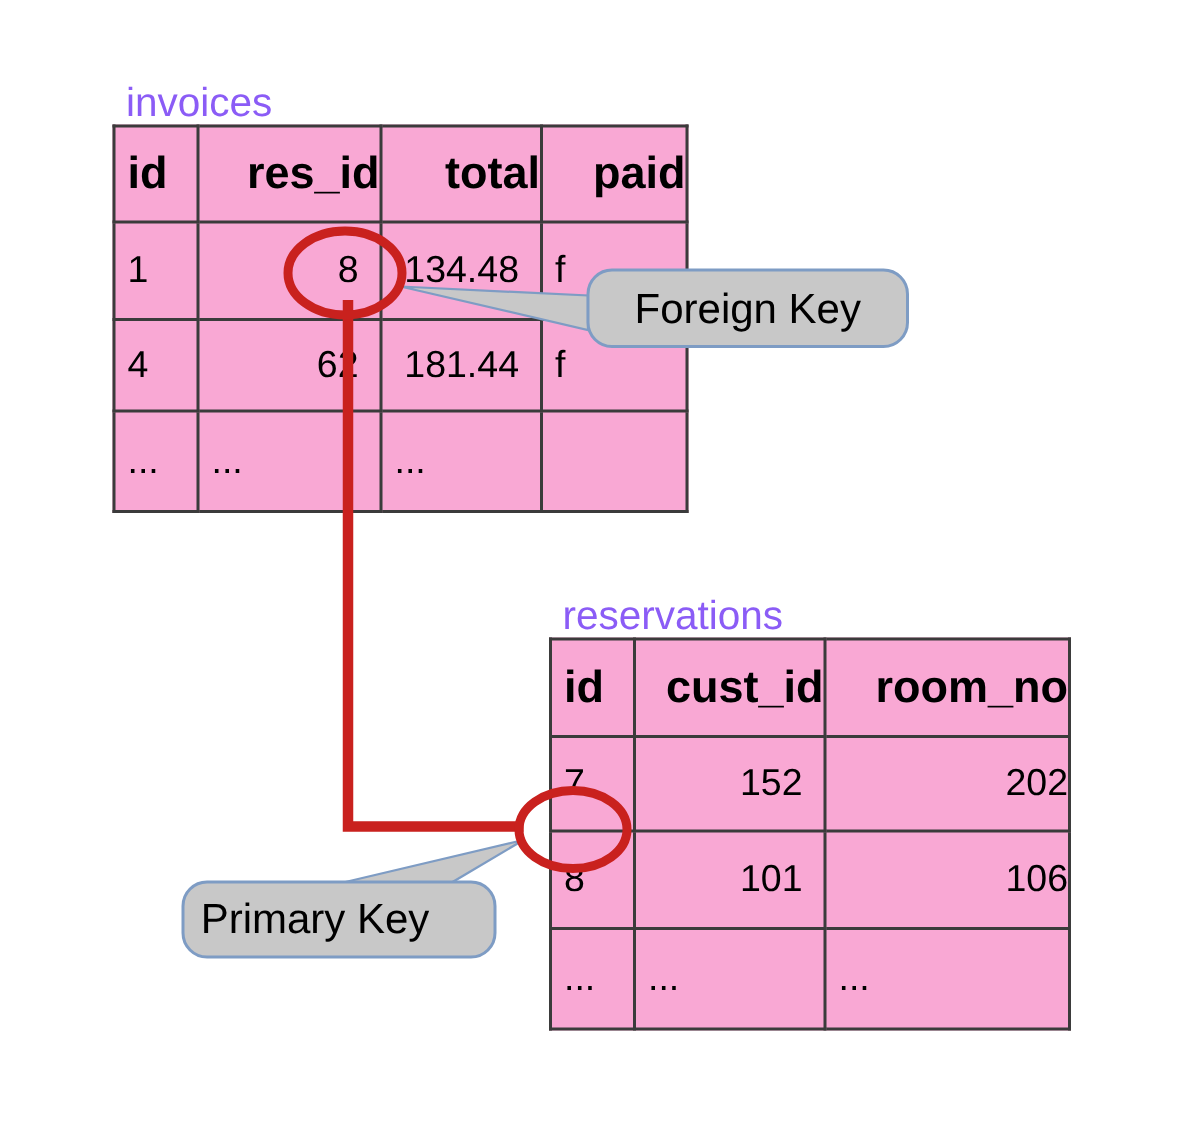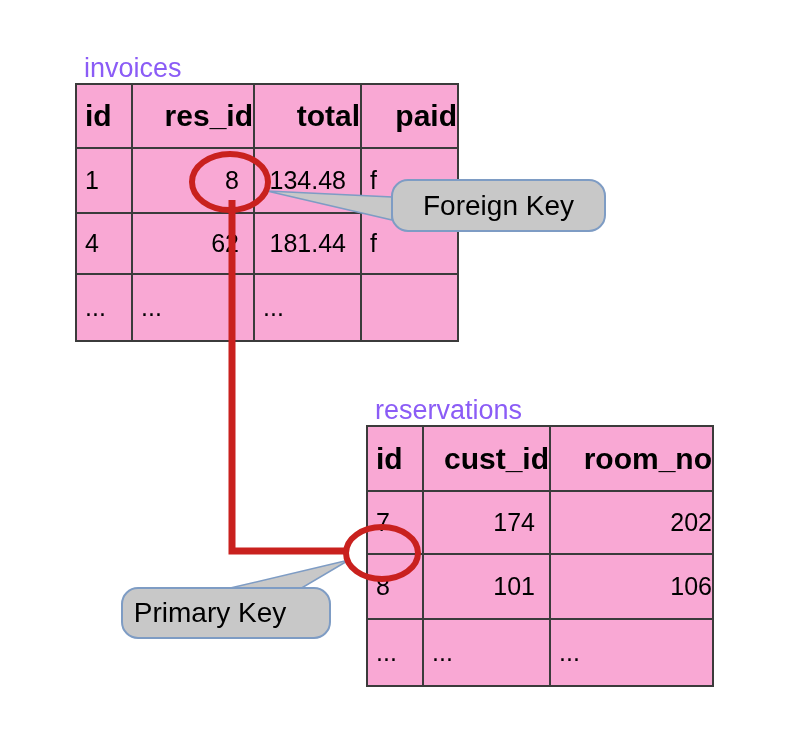--- a/index.html
+++ b/index.html
@@ -122,21 +122,21 @@
           <col style="width:163px">
       </colgroup>
       <tbody>
           <tr class="hdr" style="height:65px">
         <th class="al">id</th>
         <th class="ac">cust_id</th>
         <th class="ac">room_no</th>
       </tr>
       <tr style="height:63px">
         <td class="al">7</td>
-        <td class="ar">174</td>
+        <td class="ar">152</td>
         <td class="ac">202</td>
       </tr>
       <tr style="height:65px">
         <td class="al">8</td>
         <td class="ar">101</td>
         <td class="ac">106</td>
       </tr>
       <tr style="height:67px">
         <td class="al">...</td>
         <td class="al">...</td>

